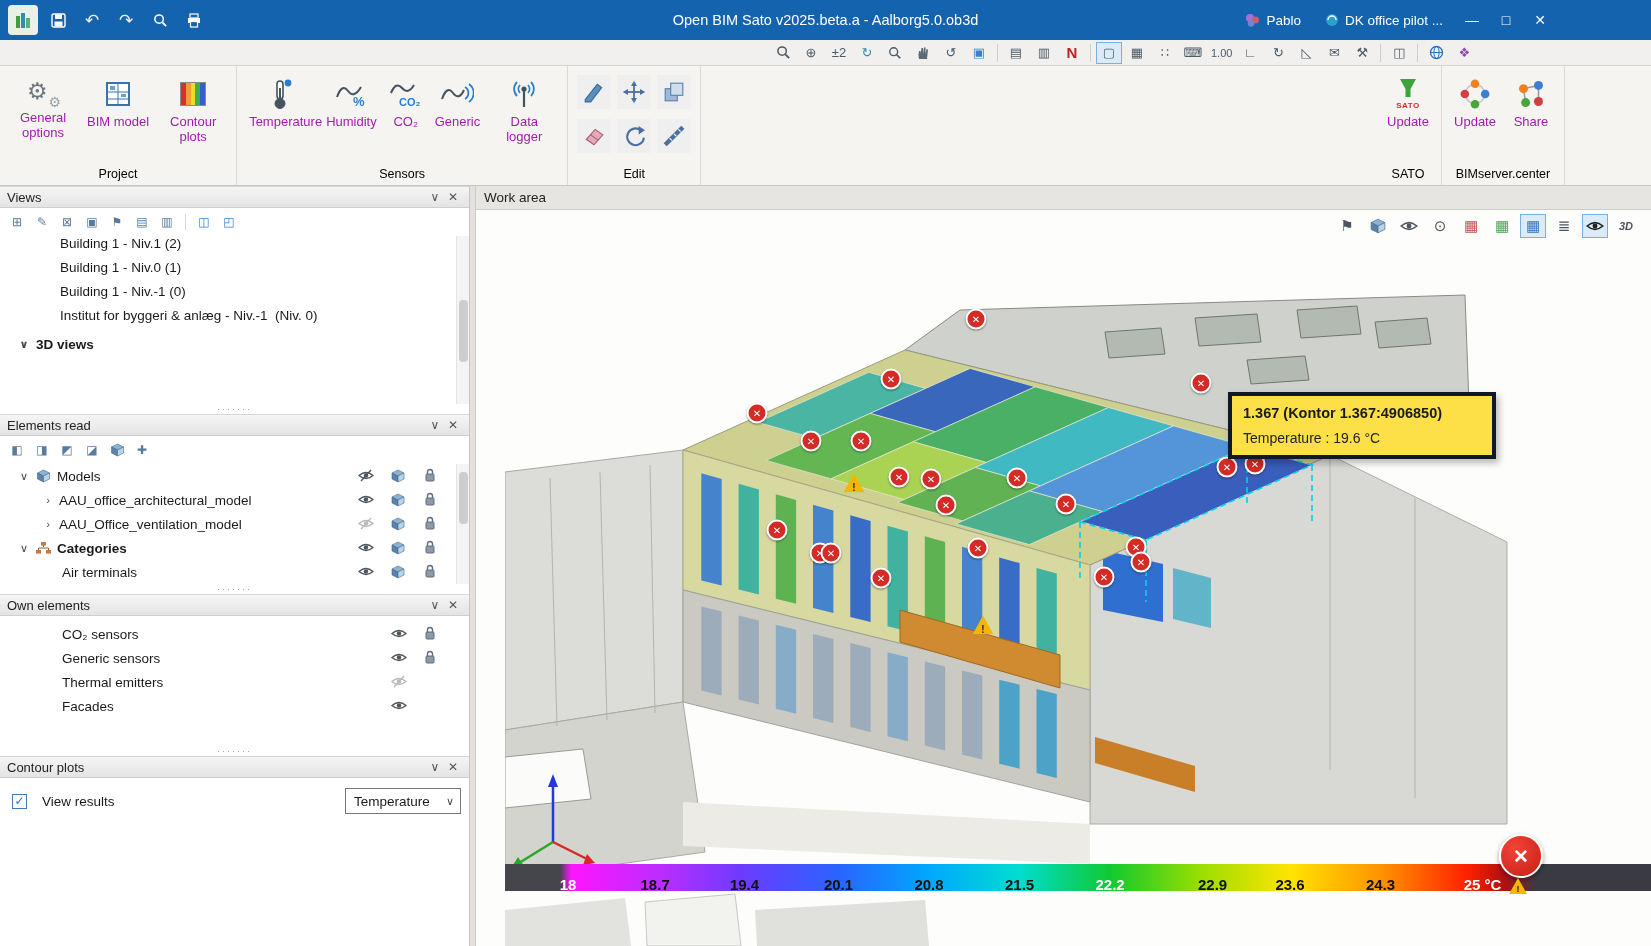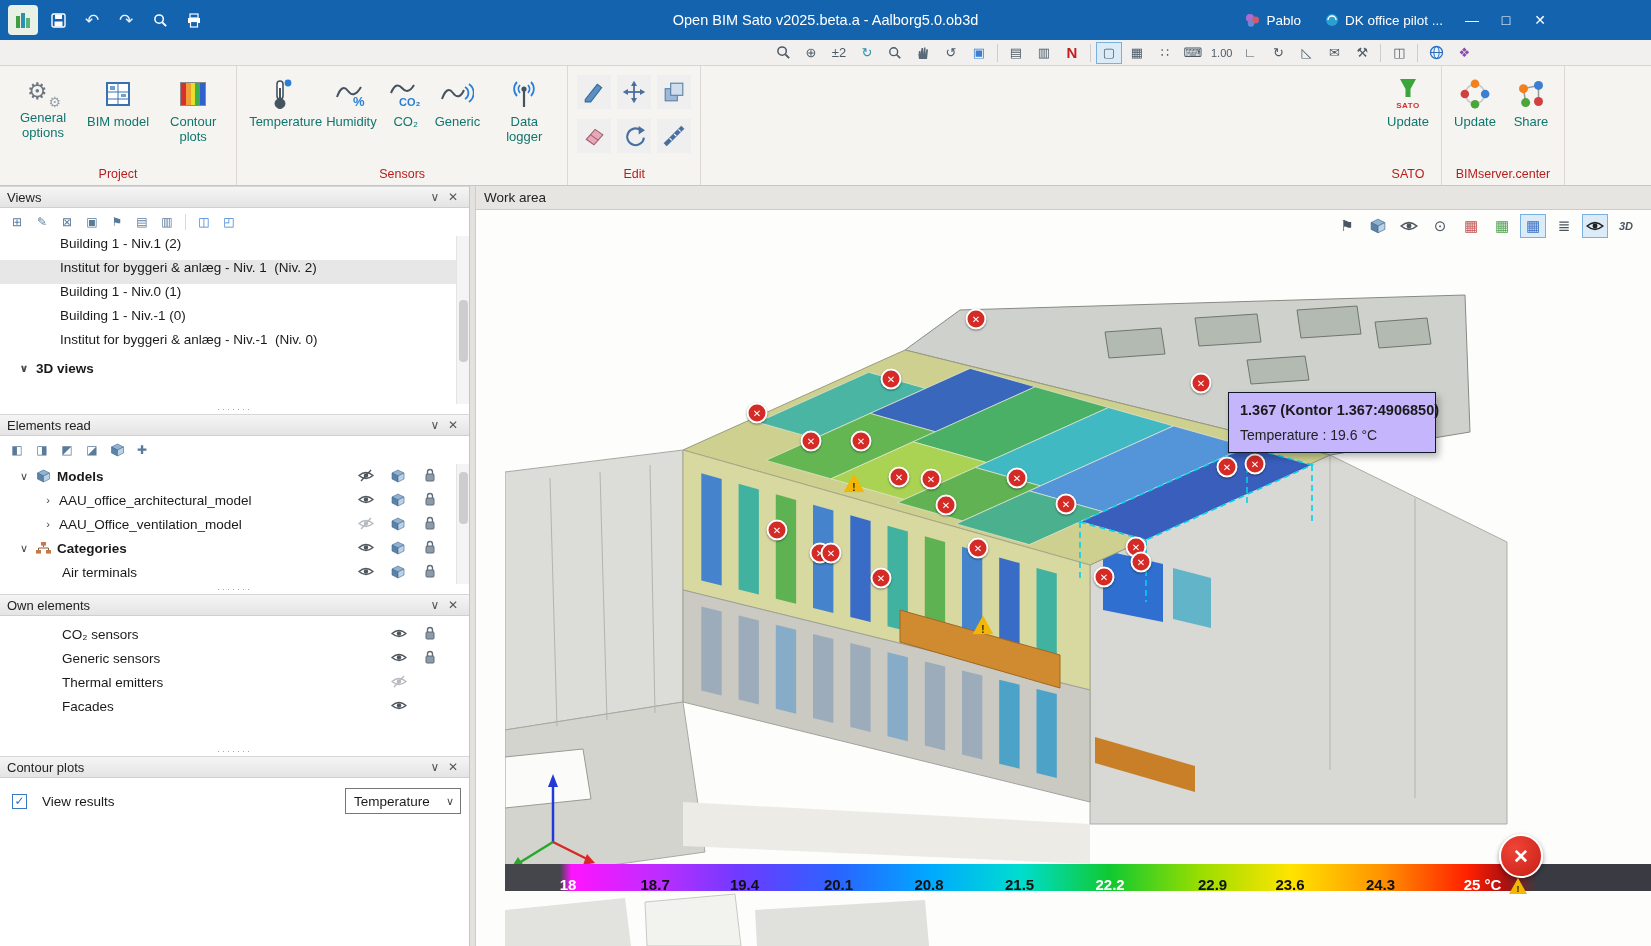--- a/index.html
+++ b/index.html
@@ -20,24 +20,24 @@
   
   #qat{height:26px;background:#f1f0ee;border-bottom:1px solid #d8d5d1;display:flex;align-items:center;gap:2px;padding-left:770px}
   .qbtn{min-width:26px;height:22px;display:flex;align-items:center;justify-content:center;font-size:13px;color:#4c5a66;background:transparent;border:1px solid transparent;padding:0 2px}
   .qbtn.active{background:#dcebf8;border:1px solid #7ab0e0}
   .qsep{width:1px;height:18px;background:#d0cdc9;margin:0 3px}
 
   
   #ribbon{height:120px;background:#f5f4f1;border-bottom:1px solid #c9c6c2;display:flex;align-items:stretch}
   .rgroup{display:flex;flex-direction:column;border-right:1px solid #dcd9d5;padding:4px 6px 0 6px}
   .rbtns{flex:1;display:flex;align-items:flex-start;gap:2px}
-  .rgl{height:20px;text-align:center;font-size:12.5px;color:#b91c1c;line-height:18px}
+  .rgl{height:20px;text-align:center;font-size:12.5px;color:#000000;line-height:18px}
   .rbtn{display:flex;flex-direction:column;align-items:center;gap:3px;padding:5px 4px;min-width:54px;border:1px solid transparent}
   .ric{height:36px;display:flex;align-items:center;justify-content:center}
-  .rlbl{font-size:13px;color:#0f766e;text-align:center;line-height:1.15;max-width:64px}
+  .rlbl{font-size:13px;color:#a21caf;text-align:center;line-height:1.15;max-width:64px}
   .editgrid{display:grid;grid-template-columns:repeat(3,40px);grid-template-rows:44px 44px;align-items:center;justify-items:center}
   .ebtn{width:34px;height:34px;display:flex;align-items:center;justify-content:center;border:1px solid transparent}
   .rspacer{flex:1}
   .contour-ic{width:26px;height:24px;border:1px solid #8a8a86;background:linear-gradient(to right,#d83030 0 20%,#f0a030 20% 40%,#e8de30 40% 60%,#3fae4f 60% 80%,#3060d0 80% 100%)}
   .gearwrap{position:relative;width:32px;height:32px}
   .gearwrap .g1{position:absolute;left:0;top:2px;font-size:23px;color:#6f7780}
   .gearwrap .g2{position:absolute;right:-2px;bottom:-2px;font-size:14px;color:#9aa2aa}
 
   
   #main{display:flex;height:760px}
@@ -86,21 +86,21 @@
   
   .wa-header{height:24px;background:#e7e5e2;border-bottom:1px solid #cfccc8;display:flex;align-items:center;padding-left:8px;font-size:13.5px;color:#222;flex:none}
   #viewport{position:relative;flex:1;background:#fdfdfc;overflow:hidden}
   #scene{position:absolute;left:29px;top:0;z-index:0}
   #vp-toolbar{position:absolute;top:4px;right:12px;display:flex;align-items:center;gap:5px;z-index:6}
   .vpbtn{min-width:26px;height:24px;display:flex;align-items:center;justify-content:center;font-size:15px;color:#4a5560;background:none;border:1px solid transparent;padding:0 3px}
   .vpbtn.active{background:#dcebf8;border:1px solid #7ab0e0}
   #marker-layer{position:absolute;left:29px;top:0;width:1146px;height:736px;z-index:3}
   .sensor{position:absolute;width:21px;height:21px;border-radius:50%;background:#d52b27;border:2px solid #fff;box-shadow:0 1px 2px rgba(0,0,0,.45);color:#fff;font-weight:bold;font-size:10px;display:flex;align-items:center;justify-content:center;transform:translate(-50%,-50%)}
   .warnmark{position:absolute;width:21px;height:19px;clip-path:polygon(50% 0,100% 100%,0 100%);background:#f2b705;color:#332200;font-size:10px;font-weight:bold;display:flex;align-items:flex-end;justify-content:center;transform:translate(-50%,-50%)}
-  #tooltip{position:absolute;left:723px;top:182px;width:208px;background:#c4b5fd;border:1px solid #0f172a;box-shadow:3px 4px 7px rgba(0,0,0,.28);padding:9px 11px;z-index:5}
+  #tooltip{position:absolute;left:723px;top:182px;width:268px;background:#fde047;border:4px solid #0f172a;box-shadow:3px 4px 7px rgba(0,0,0,.28);padding:9px 11px;z-index:5}
   .tt-title{font-weight:bold;font-size:14.5px;margin-bottom:9px;white-space:nowrap}
   .tt-val{font-size:14px;color:#222}
   #colorbar{position:absolute;left:29px;right:0;top:654px;height:27px;z-index:2}
   .cbtick{position:absolute;top:12px;transform:translateX(-50%);font-size:15px;font-weight:bold;color:#111;white-space:nowrap}
   .cbtick.light{color:#fff}
   .errbtn{position:absolute;left:1016px;top:646px;transform:translate(-50%,-50%);width:44px;height:44px;border-radius:50%;background:radial-gradient(circle at 35% 30%,#f04438,#c81e14);border:2px solid #fff;box-shadow:0 2px 5px rgba(0,0,0,.4);color:#fff;font-size:19px;font-weight:bold;display:flex;align-items:center;justify-content:center;z-index:4}
   .errwarn{position:absolute;left:1004px;top:668px;width:18px;height:16px;clip-path:polygon(50% 0,100% 100%,0 100%);background:#f2b705;color:#332200;font-size:9px;font-weight:bold;display:flex;align-items:flex-end;justify-content:center;z-index:5}
 </style>
 </head>
 <body>
@@ -522,21 +522,20 @@
       <div class="psep"></div>
       <button class="ptbtn blueish">
           <span>◫</span>
         </button>
       <button class="ptbtn blueish">
           <span>◰</span>
         </button>
     </div>
     <div class="vlist" style="height:168px">
       <div class="vrow"><span>Building 1 - Niv.1 (2)</span></div>
-      <div class="vrow sel"><span>Institut for byggeri &amp; anlæg - Niv. 1  (Niv. 2)</span></div>
       <div class="vrow"><span>Building 1 - Niv.0 (1)</span></div>
       <div class="vrow"><span>Building 1 - Niv.-1 (0)</span></div>
       <div class="vrow"><span>Institut for byggeri &amp; anlæg - Niv.-1  (Niv. 0)</span></div>
       <div class="vgrow">
         <span class="chev">∨</span>
         <span>3D views</span>
       </div>
       <div class="vscroll">
           <div class="vthumb" style="top:64px;height:62px"></div>
         </div>
@@ -576,21 +575,21 @@
       <button class="ptbtn">
           <span>✚</span>
         </button>
     </div>
     <div class="vlist" style="height:120px">
       <div class="trow ind1">
         <span class="chev">∨</span>
         <svg class="groupico">
             <use href="#i-cube"></use>
           </svg>
-        <span class="lbl" style="font-weight:bold">Models</span>
+        <span class="lbl" style="font-weight:normal">Models</span>
         <svg class="ticon eye-on col-eye">
             <use href="#i-eyeoff"></use>
           </svg>
         <svg class="col-cube" width="14" height="14">
             <use href="#i-cube"></use>
           </svg>
         <svg class="col-lock" width="12" height="14">
             <use href="#i-lock"></use>
           </svg>
       </div>

